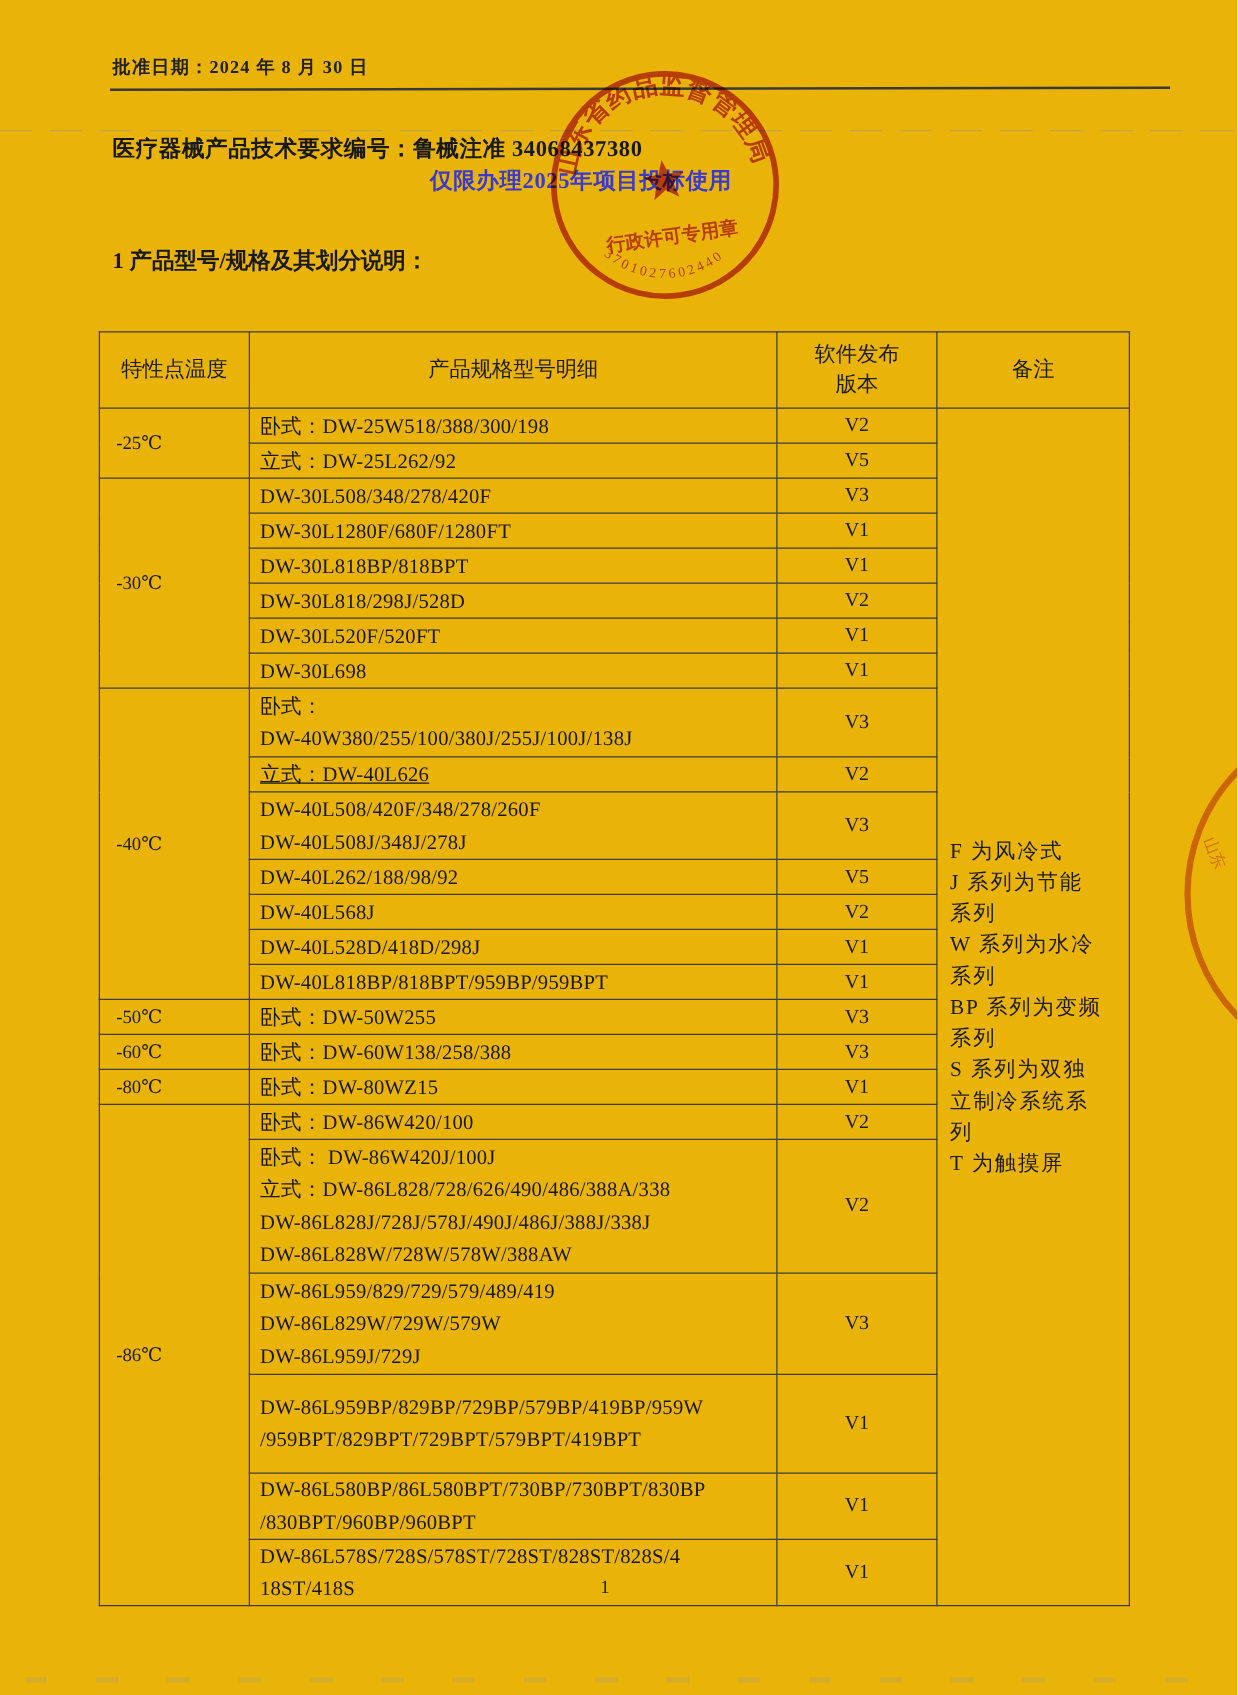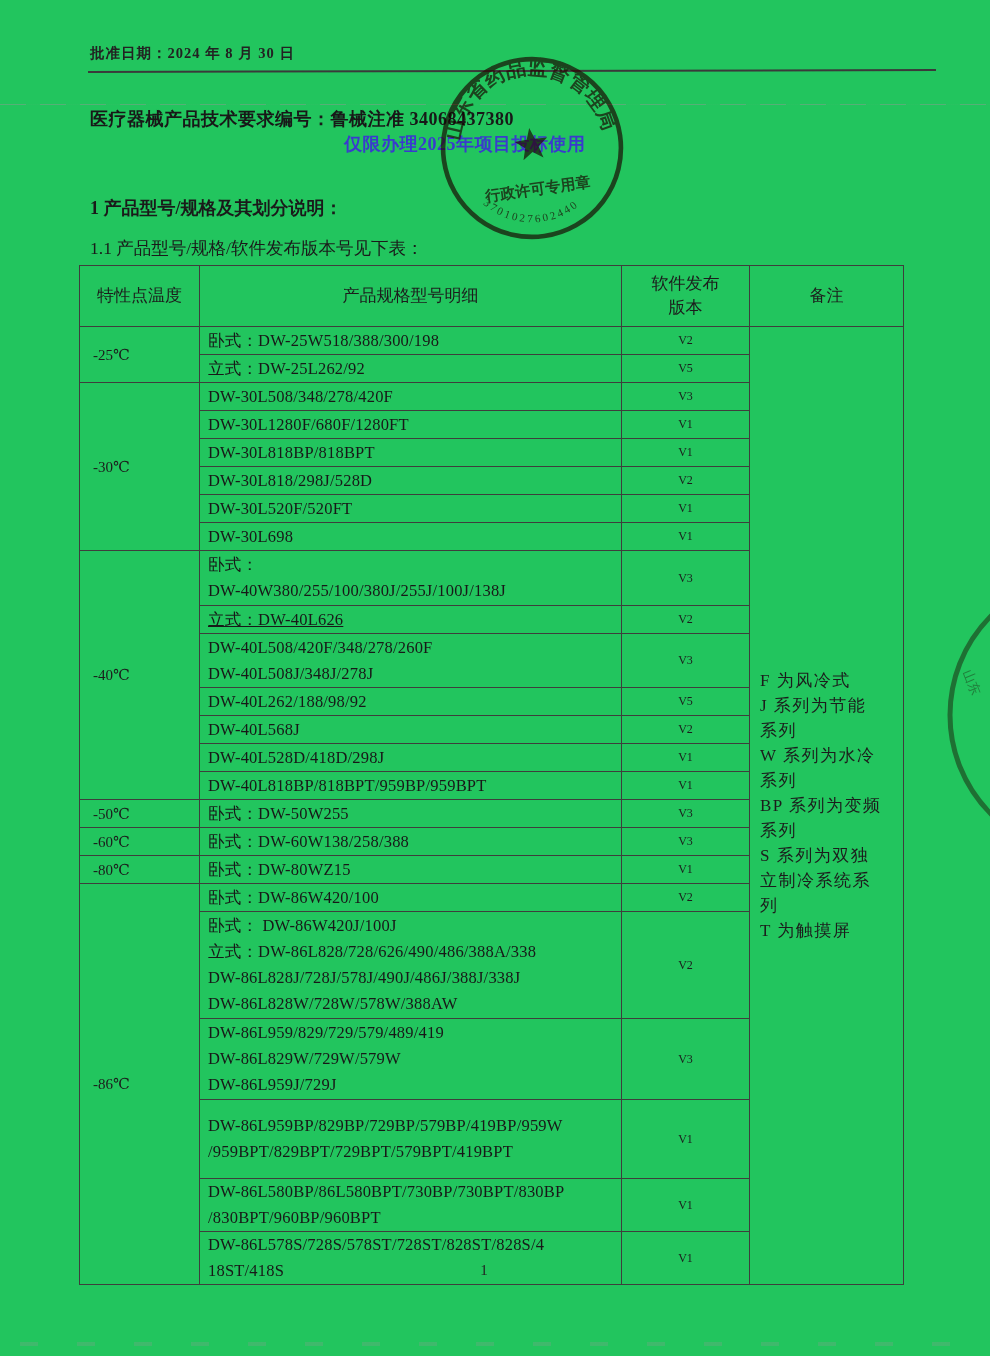--- a/index.html
+++ b/index.html
@@ -1,18 +1,18 @@
 <!DOCTYPE html>
 <html><head>
 <meta charset="utf-8">
 <style>
   html,body { margin:0; padding:0; background:#ffffff; }
   .page {
     position:relative; width:990px; height:1356px; margin:0 auto;
-    background:#22c55e; overflow:hidden;
+    background:#eab308; overflow:hidden;
     font-family:"Liberation Serif","DejaVu Serif",serif;
     color:#1e1e1e;
   }
   .abs { position:absolute; }
   .approval { left:90px; top:44px; font-size:14.5px; font-weight:600; letter-spacing:1px; color:#222; }
   .rule { left:88px; top:70px; width:848px; height:2.4px; background:#3a3a3a; transform:rotate(-0.12deg); }
   .scanline { left:0px; top:104px; width:990px; height:1px;
     background:repeating-linear-gradient(90deg, rgba(150,150,148,0.45) 0 26px, rgba(150,150,148,0.05) 26px 40px); }
   .docnum { left:90px; top:107px; font-size:18px; font-weight:600; letter-spacing:0.5px; color:#181818; }
   .note { left:344px; top:132px; font-size:18px; font-weight:600; color:#3a3ace; letter-spacing:0.5px; }
@@ -23,21 +23,21 @@
   table.spec { position:absolute; left:79px; top:265px; width:824px;
     border-collapse:collapse; table-layout:fixed;padding-left:44px; }
   table.spec th, table.spec td { border:1.7px solid #3e3e3c; }
   col.c-temp { width:120px; } col.c-model { width:422px; }
   col.c-ver { width:128px; } col.c-remark { width:154px; }
   thead th { height:58px; font-size:17px; font-weight:500; text-align:center;
     white-space:pre-line; line-height:24px; color:#1c1c1c; }
   td.temp-cell { text-align:left; padding-left:13px; font-size:15px; vertical-align:middle; color:#1c1c1c; }
   td.model-cell { padding:0 6px 0 8px; font-size:16.5px; line-height:26px;
     white-space:pre-line; vertical-align:middle; color:#181818; letter-spacing:0.2px; }
-  td.ver-cell { text-align:center; font-size:12px; vertical-align:middle; color:#1c1c1c; }
+  td.ver-cell { text-align:center; font-size:16px; vertical-align:middle; color:#1c1c1c; }
   td.remark-cell { font-size:17px; line-height:25px; white-space:pre-line;
     vertical-align:middle; padding:0 4px 0 10px; letter-spacing:1.5px; color:#1c1c1c;margin-top:24px; }
 
   .pagenum { left:0; top:1262px; width:968px; text-align:center; font-size:15px; color:#222; }
 
   svg.stamp { left:436px; top:52px; width:192px; height:192px; mix-blend-mode:multiply; opacity:0.85; }
   svg.side-stamp { left:905px; top:580px; width:85px; height:300px; mix-blend-mode:multiply; opacity:0.8; }
   .bottom-artifact { left:20px; top:1342px; width:950px; height:4px; opacity:0.5;
     background:repeating-linear-gradient(90deg, rgba(150,150,150,0.5) 0 18px, transparent 18px 57px); }
 </style>
@@ -45,21 +45,20 @@
 <body>
 
 <div class="page">
 
   <div class="abs approval">批准日期：2024 年 8 月 30 日</div>
   <div class="abs rule"></div>
   <div class="abs scanline"></div>
   <div class="abs docnum">医疗器械产品技术要求编号：鲁械注准 34068437380</div>
   <div class="abs note">仅限办理2025年项目投标使用</div>
   <div class="abs sec1">1    产品型号/规格及其划分说明：</div>
-  <div class="abs sec11">1.1  产品型号/规格/软件发布版本号见下表：</div>
 
   <table class="spec">
     <colgroup>
       <col class="c-temp">
         <col class="c-model">
         <col class="c-ver">
         <col class="c-remark">
     </colgroup>
     <thead>
       <tr>

